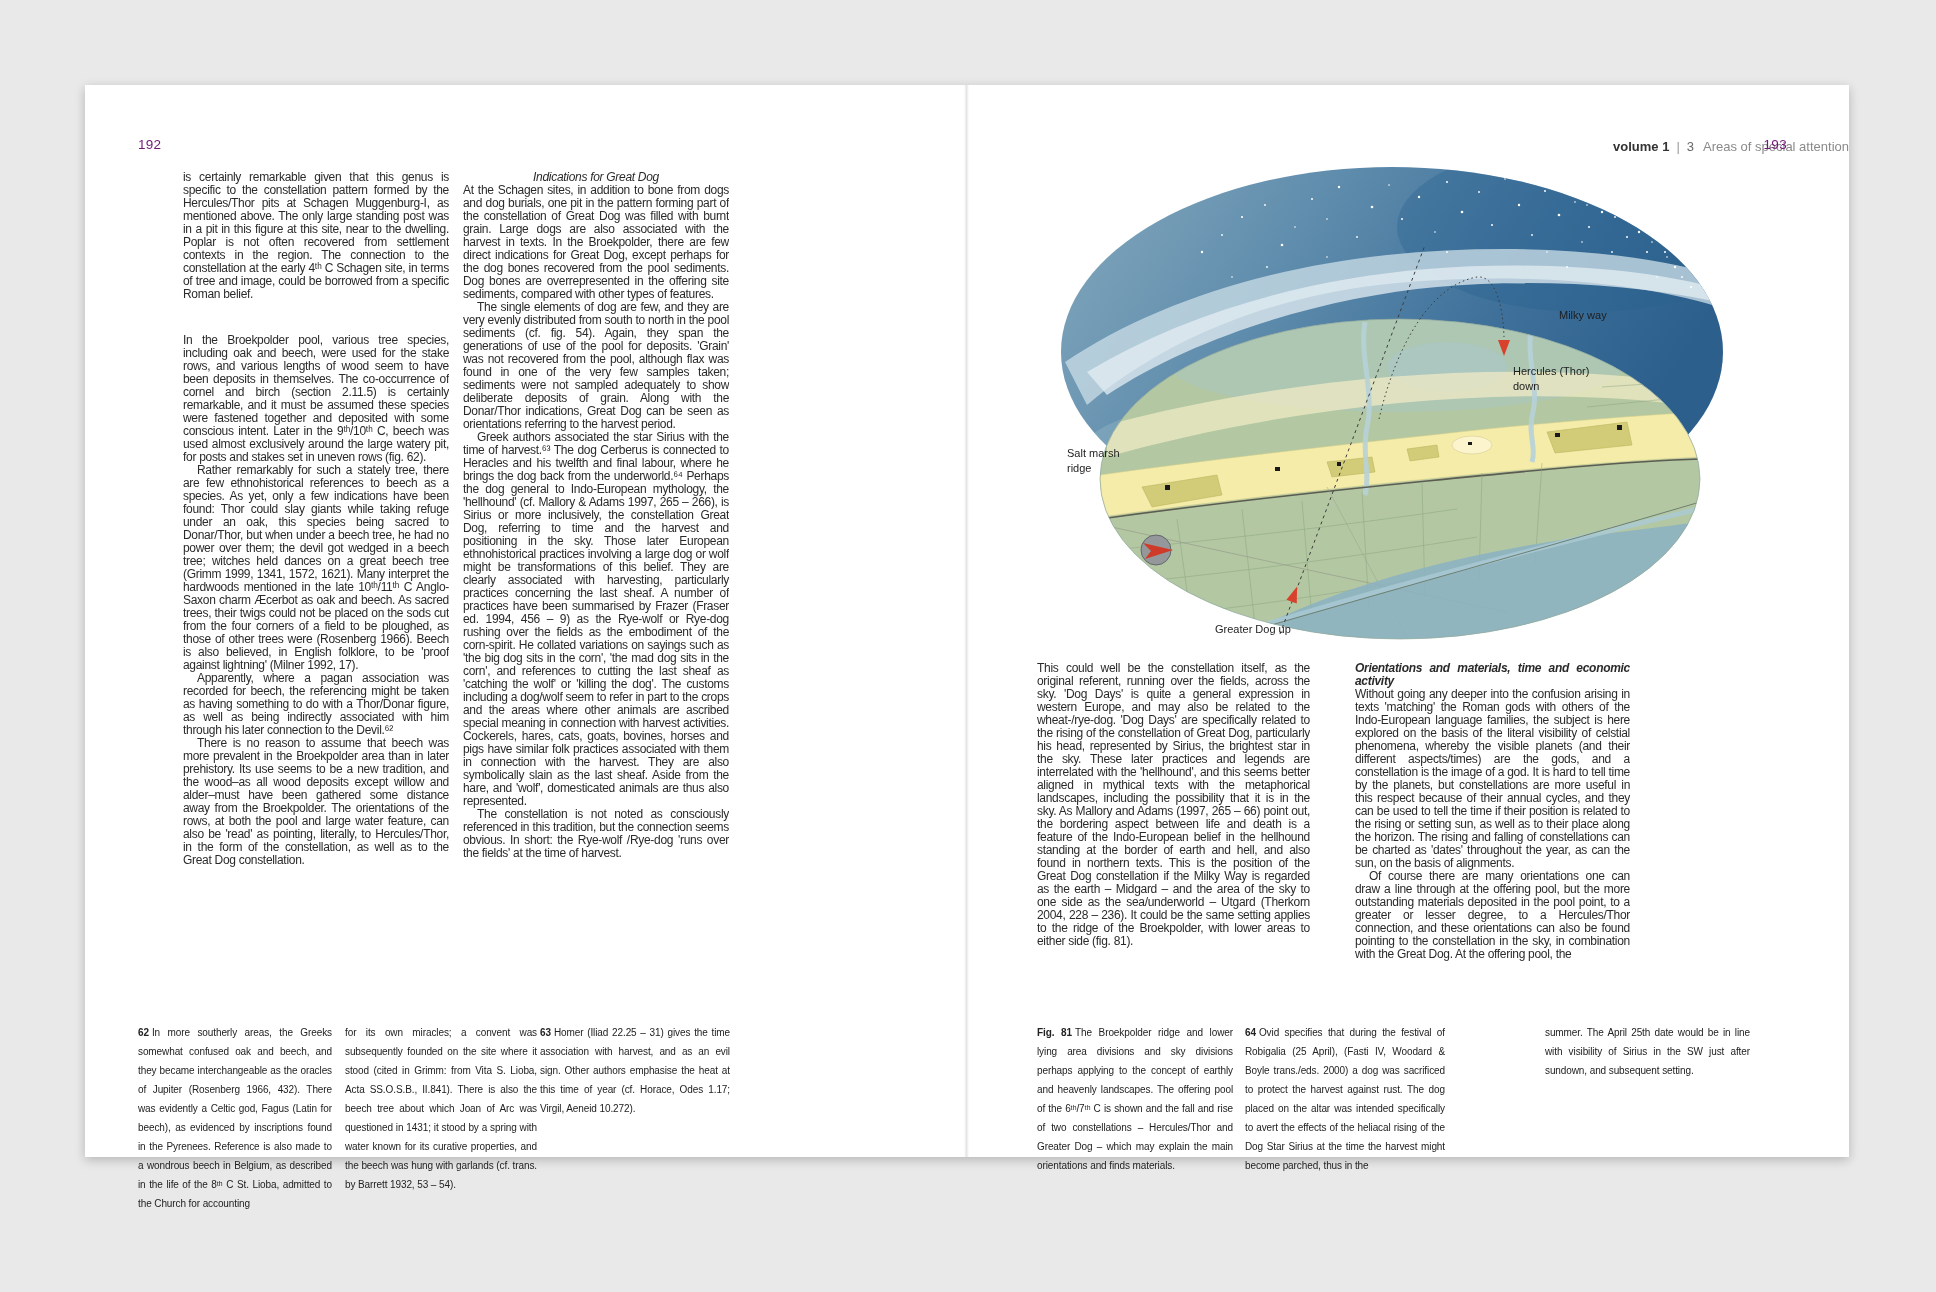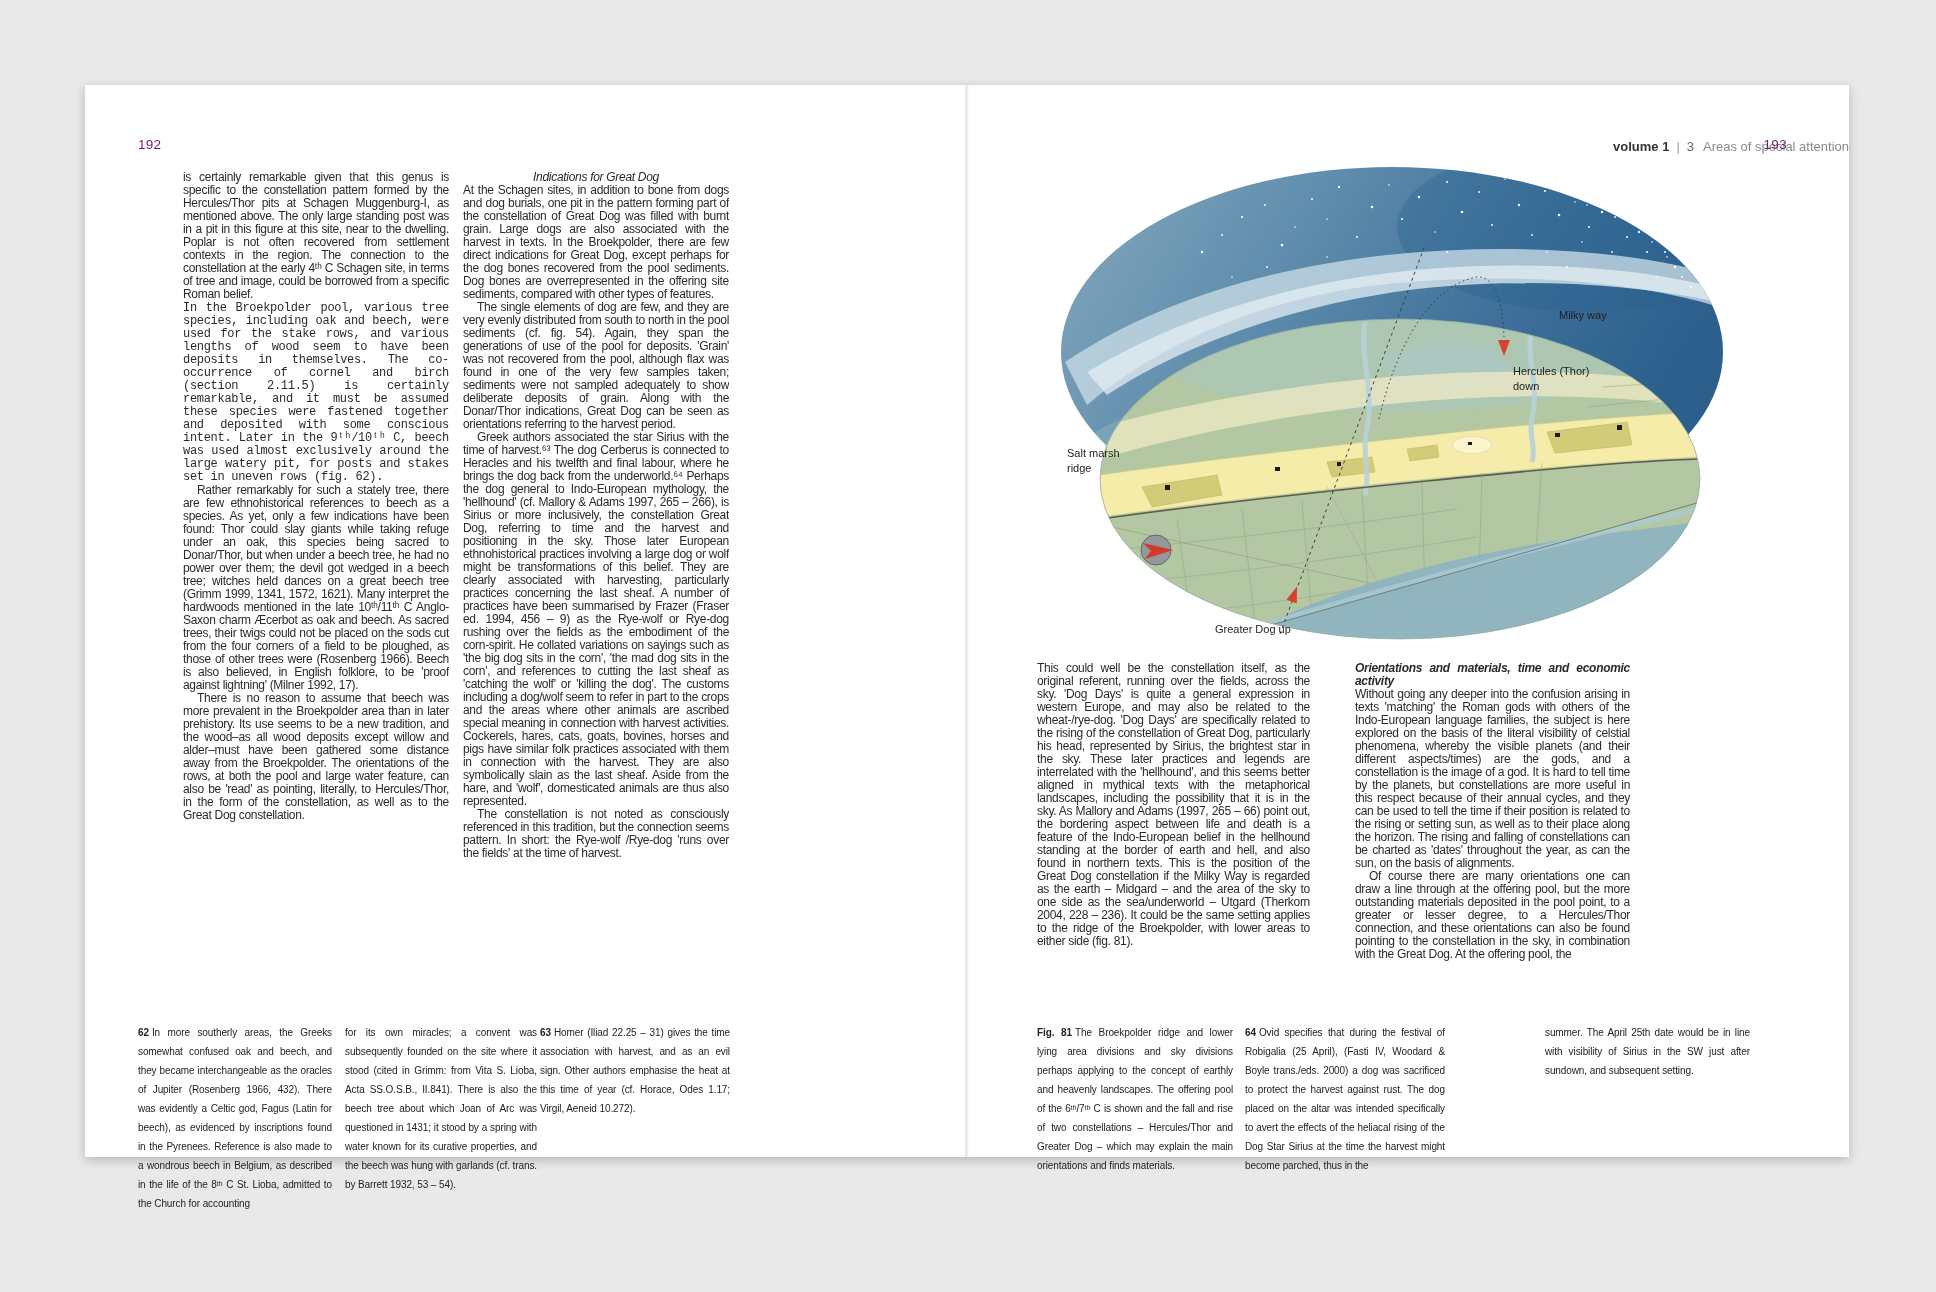--- a/index.html
+++ b/index.html
@@ -34,21 +34,21 @@
   .col{overflow:hidden;}
   .colw-l{width:266px;height:824px;}
   .colw-r1{width:273px;height:334px;}
   .colw-r2{width:275px;height:334px;}
 
   .body-p{
     margin:0;font-size:12px;line-height:13px;letter-spacing:-0.3px;
     text-align:justify;color:#2a2a2a;
   }
   .indent{text-indent:14px;}
-  .gap{margin-top:1px;font-family:Liberation Mono, monospace;}
+  .gap{margin-top:33px;}
   .h-italic{font-style:italic;text-align:center;text-indent:0;}
   .h-bi{font-style:italic;font-weight:bold;text-indent:0;}
 
   .fn{position:absolute;font-size:10px;line-height:19px;letter-spacing:-0.1px;
     text-align:justify;color:#222222;margin-top:22px;}
   .fn-top{top:916px;}
   .fnm{font-weight:bold;margin-right:3px;}
 
   .fig-wrap{position:absolute;left:60px;top:72px;width:700px;height:512px;}
   svg text{font-family:"Liberation Sans","DejaVu Sans",sans-serif;font-size:11px;fill:#1d1d1d;}
@@ -59,28 +59,29 @@
 <div class="spread">
 
   <div class="page page-left">
     <div class="pagenum pn-left">192</div>
 
     <div class="cols cols-left">
       <div class="col colw-l">
         <p class="body-p">is certainly remarkable given that this genus is specific to the constellation pattern formed by the Hercules/Thor pits at Schagen Muggenburg-I, as mentioned above. The only large standing post was in a pit in this figure at this site, near to the dwelling. Poplar is not often recovered from settlement contexts in the region. The connection to the constellation at the early 4ᵗʰ C Schagen site, in terms of tree and image, could be borrowed from a specific Roman belief.</p>
         <p class="body-p gap">In the Broekpolder pool, various tree species, including oak and beech, were used for the stake rows, and various lengths of wood seem to have been deposits in themselves. The co-occurrence of cornel and birch (section 2.11.5) is certainly remarkable, and it must be assumed these species were fastened together and deposited with some conscious intent. Later in the 9ᵗʰ/10ᵗʰ C, beech was used almost exclusively around the large watery pit, for posts and stakes set in uneven rows (fig. 62).</p>
         <p class="body-p indent">Rather remarkably for such a stately tree, there are few ethnohistorical references to beech as a species. As yet, only a few indications have been found: Thor could slay giants while taking refuge under an oak, this species being sacred to Donar/Thor, but when under a beech tree, he had no power over them; the devil got wedged in a beech tree; witches held dances on a great beech tree (Grimm 1999, 1341, 1572, 1621). Many interpret the hardwoods mentioned in the late 10ᵗʰ/11ᵗʰ C Anglo-Saxon charm Æcerbot as oak and beech. As sacred trees, their twigs could not be placed on the sods cut from the four corners of a field to be ploughed, as those of other trees were (Rosenberg 1966). Beech is also believed, in English folklore, to be 'proof against lightning' (Milner 1992, 17).</p>
+        <p class="body-p indent">Apparently, where a pagan association was recorded for beech, the referencing might be taken as having something to do with a Thor/Donar figure, as well as being indirectly associated with him through his later connection to the Devil.⁶²</p>
         <p class="body-p indent">There is no reason to assume that beech was more prevalent in the Broekpolder area than in later prehistory. Its use seems to be a new tradition, and the wood–as all wood deposits except willow and alder–must have been gathered some distance away from the Broekpolder. The orientations of the rows, at both the pool and large water feature, can also be 'read' as pointing, literally, to Hercules/Thor, in the form of the constellation, as well as to the Great Dog constellation.</p>
       </div>
       <div class="col colw-l">
         <p class="body-p h-italic">Indications for Great Dog</p>
         <p class="body-p">At the Schagen sites, in addition to bone from dogs and dog burials, one pit in the pattern forming part of the constellation of Great Dog was filled with burnt grain. Large dogs are also associated with the harvest in texts. In the Broekpolder, there are few direct indications for Great Dog, except perhaps for the dog bones recovered from the pool sediments. Dog bones are overrepresented in the offering site sediments, compared with other types of features.</p>
         <p class="body-p indent">The single elements of dog are few, and they are very evenly distributed from south to north in the pool sediments (cf. fig. 54). Again, they span the generations of use of the pool for deposits. 'Grain' was not recovered from the pool, although flax was found in one of the very few samples taken; sediments were not sampled adequately to show deliberate deposits of grain. Along with the Donar/Thor indications, Great Dog can be seen as orientations referring to the harvest period.</p>
         <p class="body-p indent">Greek authors associated the star Sirius with the time of harvest.⁶³ The dog Cerberus is connected to Heracles and his twelfth and final labour, where he brings the dog back from the underworld.⁶⁴ Perhaps the dog general to Indo-European mythology, the 'hellhound' (cf. Mallory &amp; Adams 1997, 265 – 266), is Sirius or more inclusively, the constellation Great Dog, referring to time and the harvest and positioning in the sky. Those later European ethnohistorical practices involving a large dog or wolf might be transformations of this belief. They are clearly associated with harvesting, particularly practices concerning the last sheaf. A number of practices have been summarised by Frazer (Fraser ed. 1994, 456 – 9) as the Rye-wolf or Rye-dog rushing over the fields as the embodiment of the corn-spirit. He collated variations on sayings such as 'the big dog sits in the corn', 'the mad dog sits in the corn', and references to cutting the last sheaf as 'catching the wolf' or 'killing the dog'. The customs including a dog/wolf seem to refer in part to the crops and the areas where other animals are ascribed special meaning in connection with harvest activities. Cockerels, hares, cats, goats, bovines, horses and pigs have similar folk practices associated with them in connection with the harvest. They are also symbolically slain as the last sheaf. Aside from the hare, and 'wolf', domesticated animals are thus also represented.</p>
-        <p class="body-p indent">The constellation is not noted as consciously referenced in this tradition, but the connection seems pattern. In short: the Rye-wolf /Rye-dog 'runs over the fields' at the time of harvest.</p>
+        <p class="body-p indent">The constellation is not noted as consciously referenced in this tradition, but the connection seems obvious. In short: the Rye-wolf /Rye-dog 'runs over the fields' at the time of harvest.</p>
       </div>
     </div>
 
     <div class="fn fn-top" style="left:53px;width:194px;">
       <span class="fnm">62</span><span>In more southerly areas, the Greeks somewhat confused oak and beech, and they became interchangeable as the oracles of Jupiter (Rosenberg 1966, 432). There was evidently a Celtic god, Fagus (Latin for beech), as evidenced by inscriptions found in the Pyrenees. Reference is also made to a wondrous beech in Belgium, as described in the life of the 8ᵗʰ C St. Lioba, admitted to the Church for accounting</span>
     </div>
     <div class="fn fn-top" style="left:260px;width:192px;">
       <span>for its own miracles; a convent was subsequently founded on the site where it stood (cited in Grimm: from Vita S. Lioba, Acta SS.O.S.B., II.841). There is also the beech tree about which Joan of Arc was questioned in 1431; it stood by a spring with water known for its curative properties, and the beech was hung with garlands (cf. trans. by Barrett 1932, 53 – 54).</span>
     </div>
     <div class="fn fn-top" style="left:455px;width:190px;">

